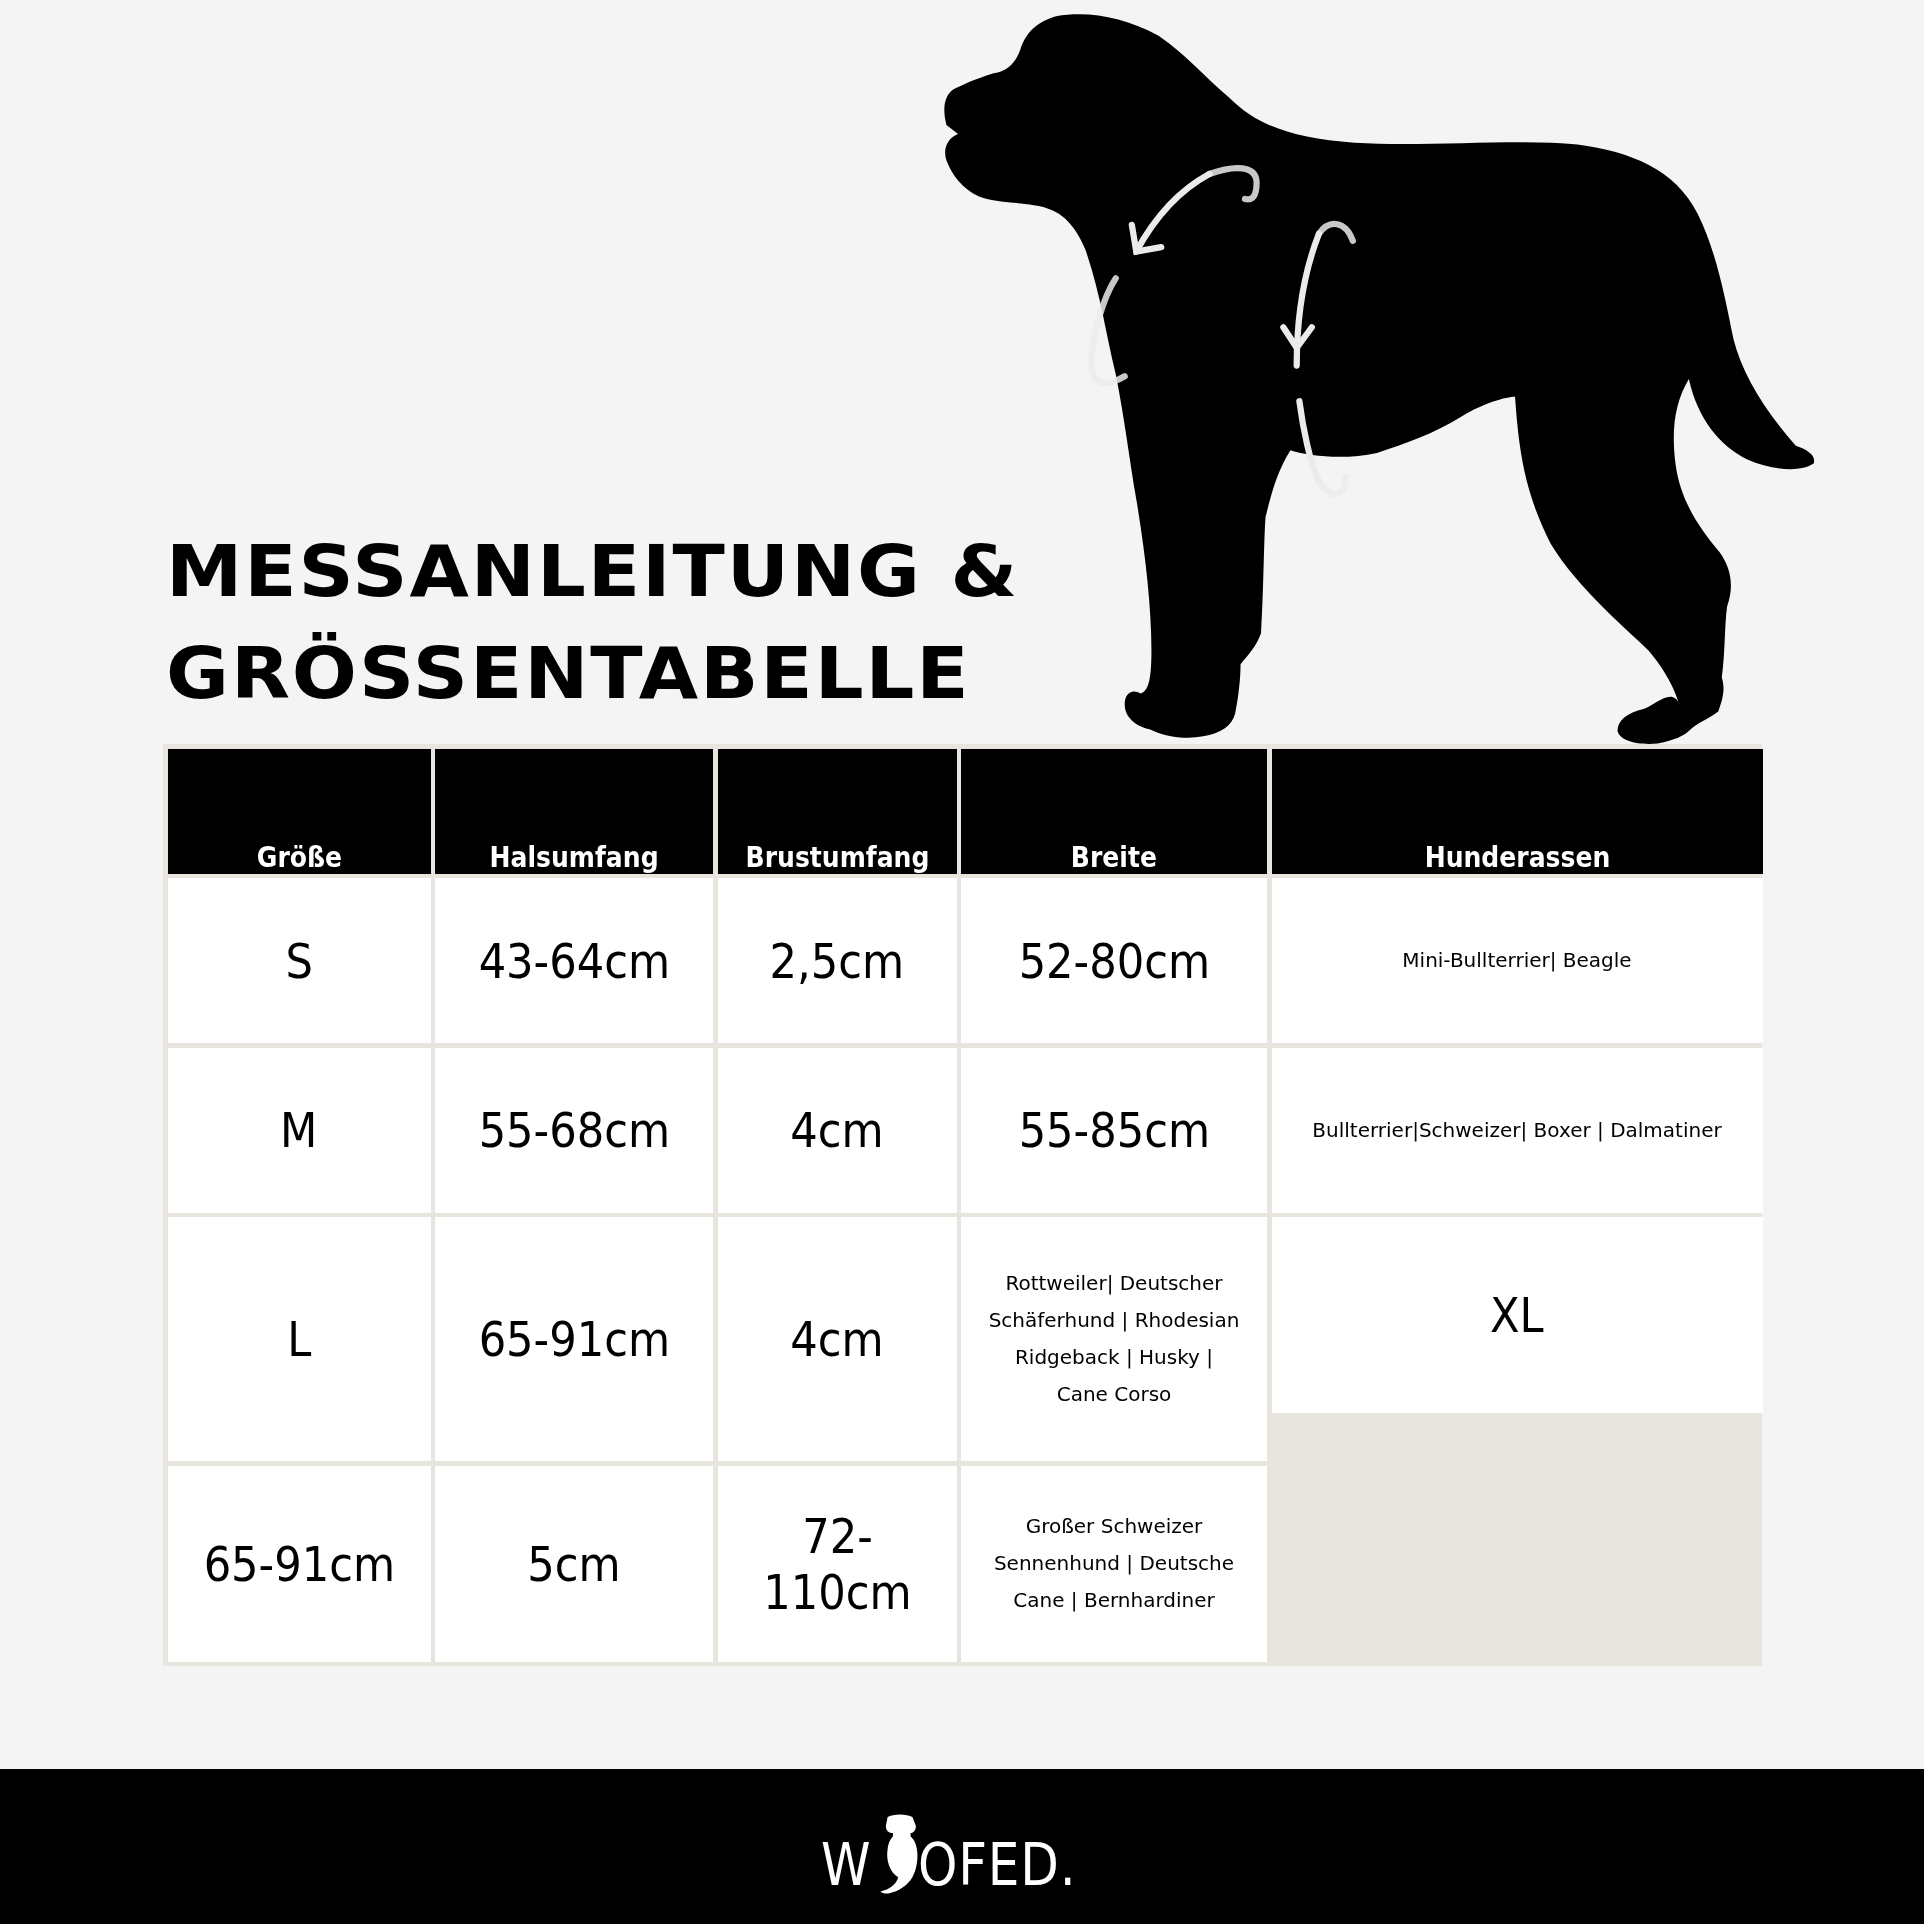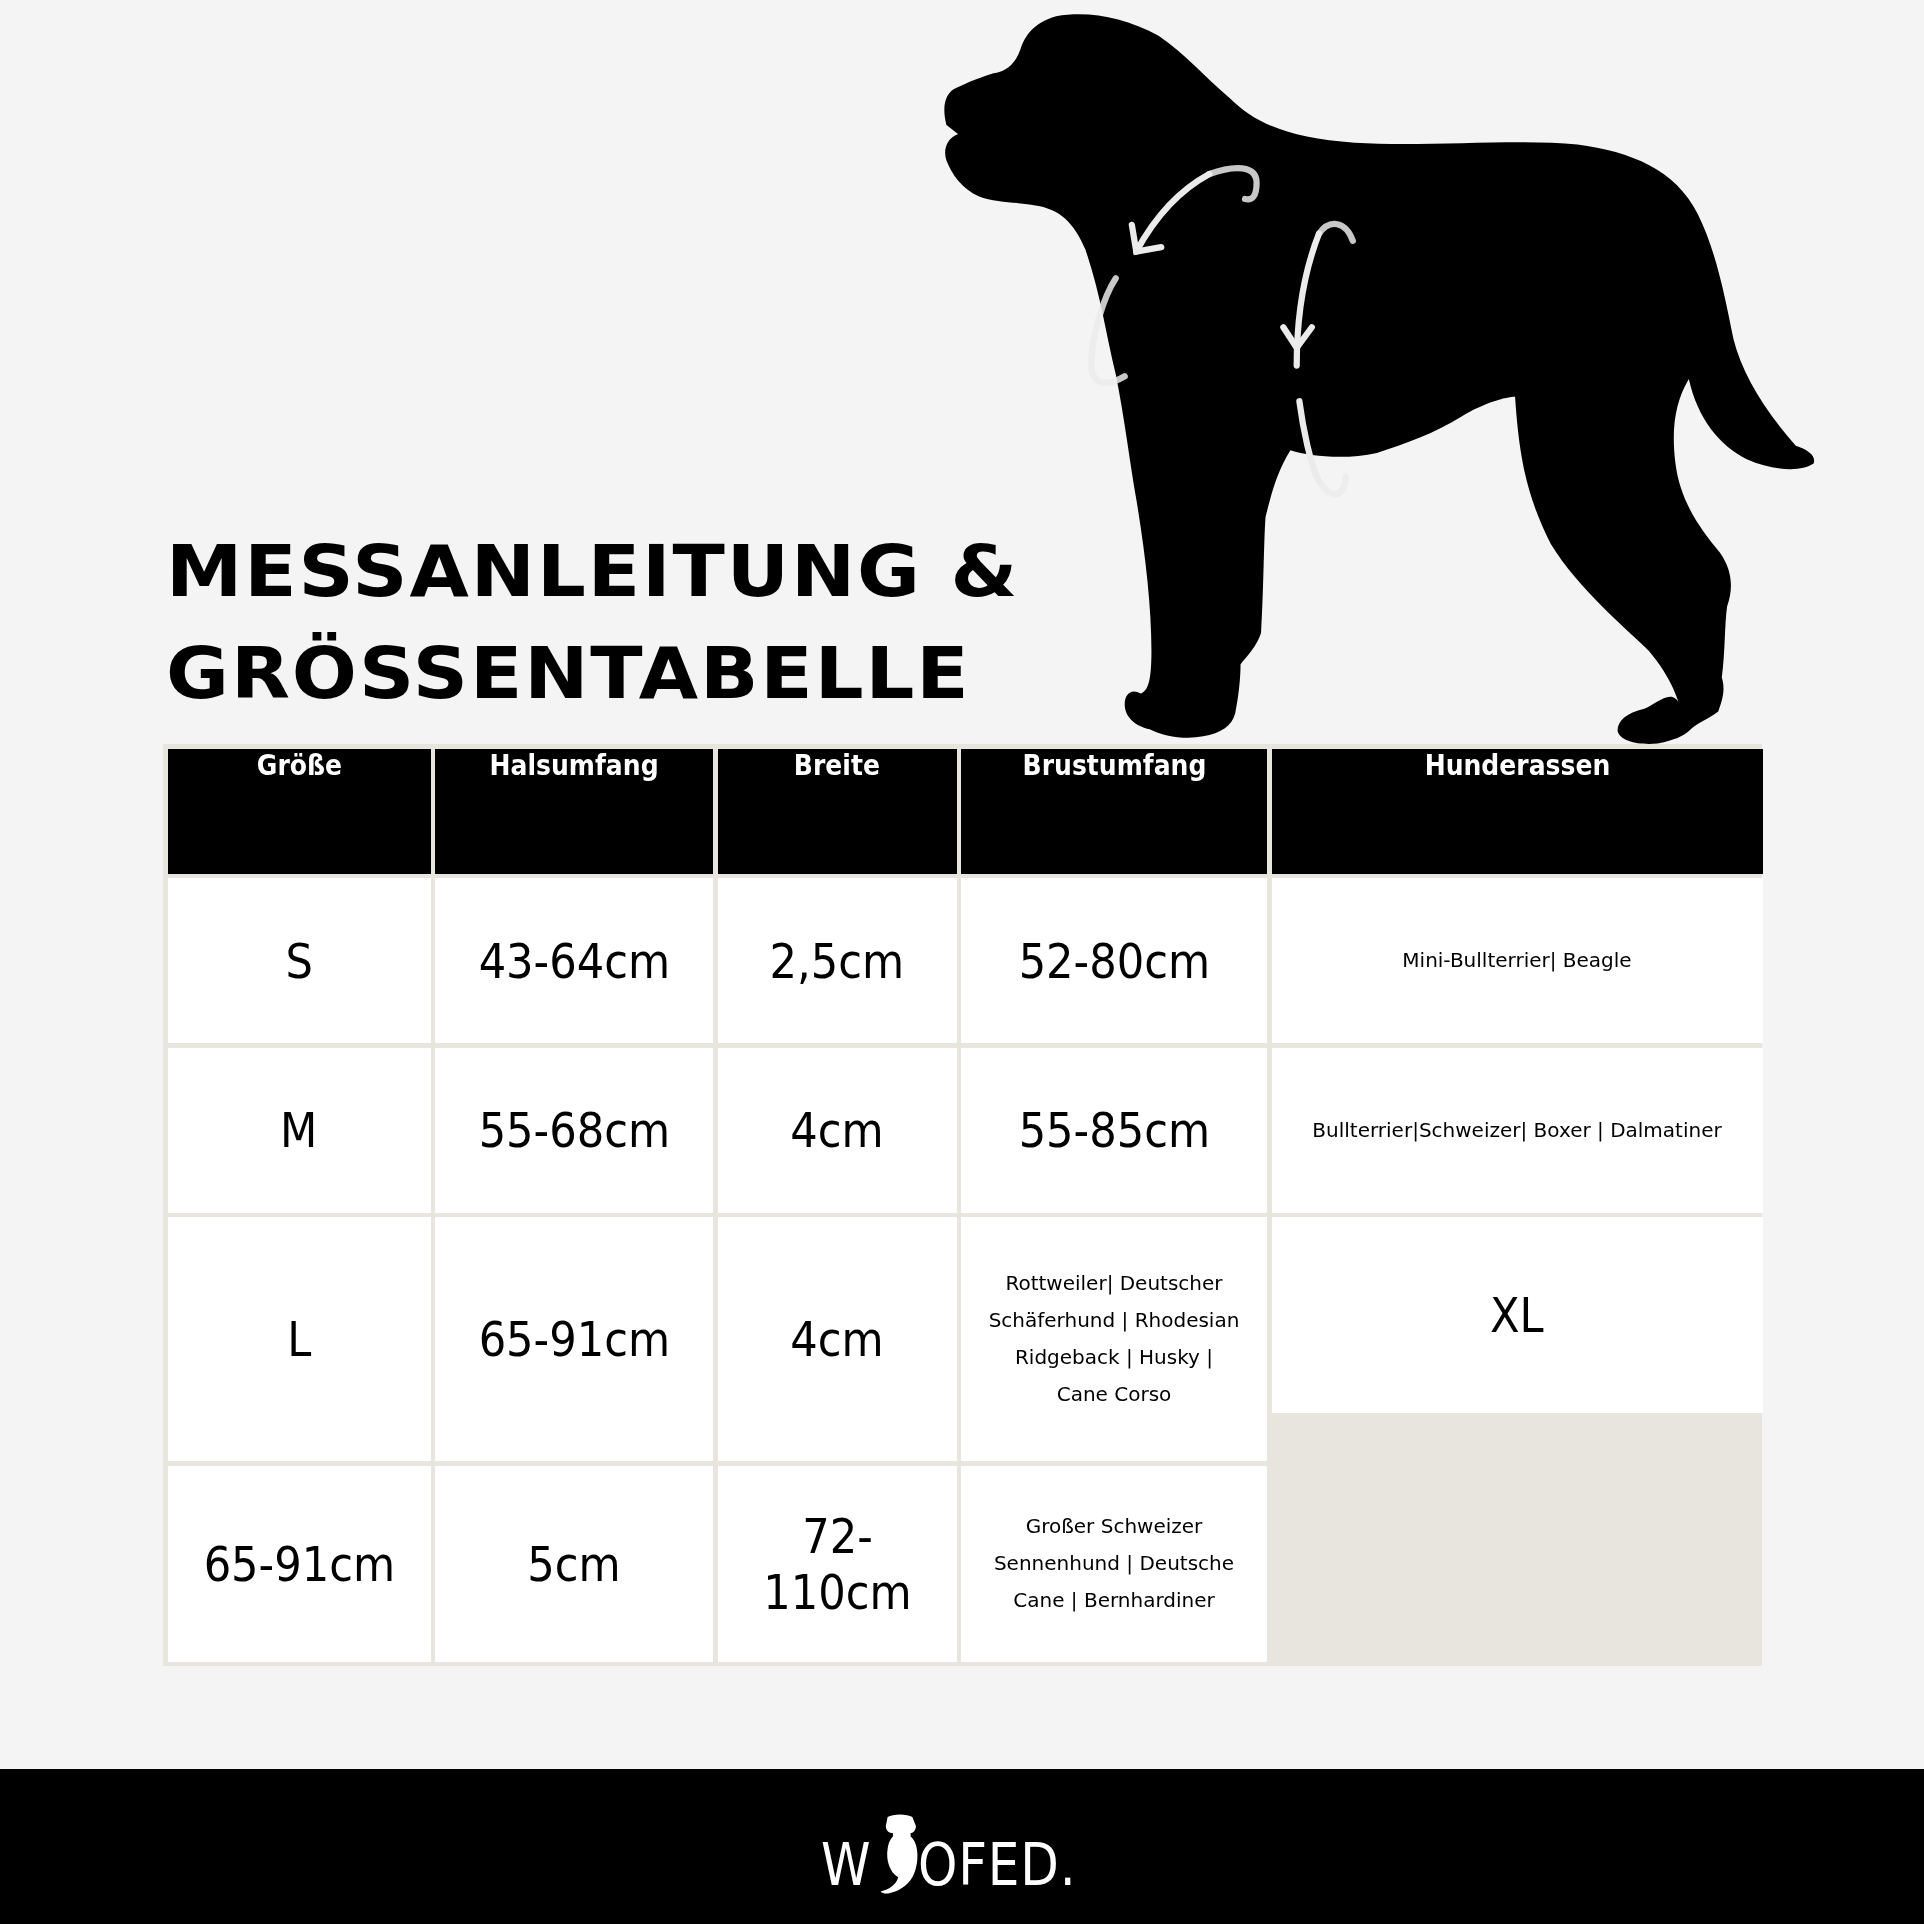--- a/index.html
+++ b/index.html
@@ -41,21 +41,21 @@
   .grid {
     display: grid;
     grid-template-columns: 263px 278px 239px 306px 491px;
     column-gap: 4.5px;
     row-gap: 4.5px;
   }
   .th {
     background: #000;
     color: #fff;
     height: 125px;
-    display: flex; align-items: flex-start; justify-content: center;
+    display: flex; align-items: flex-end; justify-content: center;
     font-family: "DejaVu Sans", sans-serif;
     font-weight: bold;
     font-size: 28.5px;
     transform-origin: center;
   }
   .th span { display: inline-block; transform: scaleX(0.88); }
   .td {
     background: #fff;
     color: #000;
     display: flex; align-items: center; justify-content: center;
@@ -170,24 +170,24 @@
 
 <div class="size-table">
   <div class="grid">
     <div class="th">
         <span>Größe</span>
       </div>
     <div class="th">
         <span>Halsumfang</span>
       </div>
     <div class="th">
+        <span>Brustumfang</span>
+      </div>
+    <div class="th">
         <span>Breite</span>
-      </div>
-    <div class="th">
-        <span>Brustumfang</span>
       </div>
     <div class="th">
         <span>Hunderassen</span>
       </div>
 
     <div class="td r-s">
         <span class="v">S</span>
       </div>
     <div class="td r-s">
         <span class="v">43-64cm</span>

